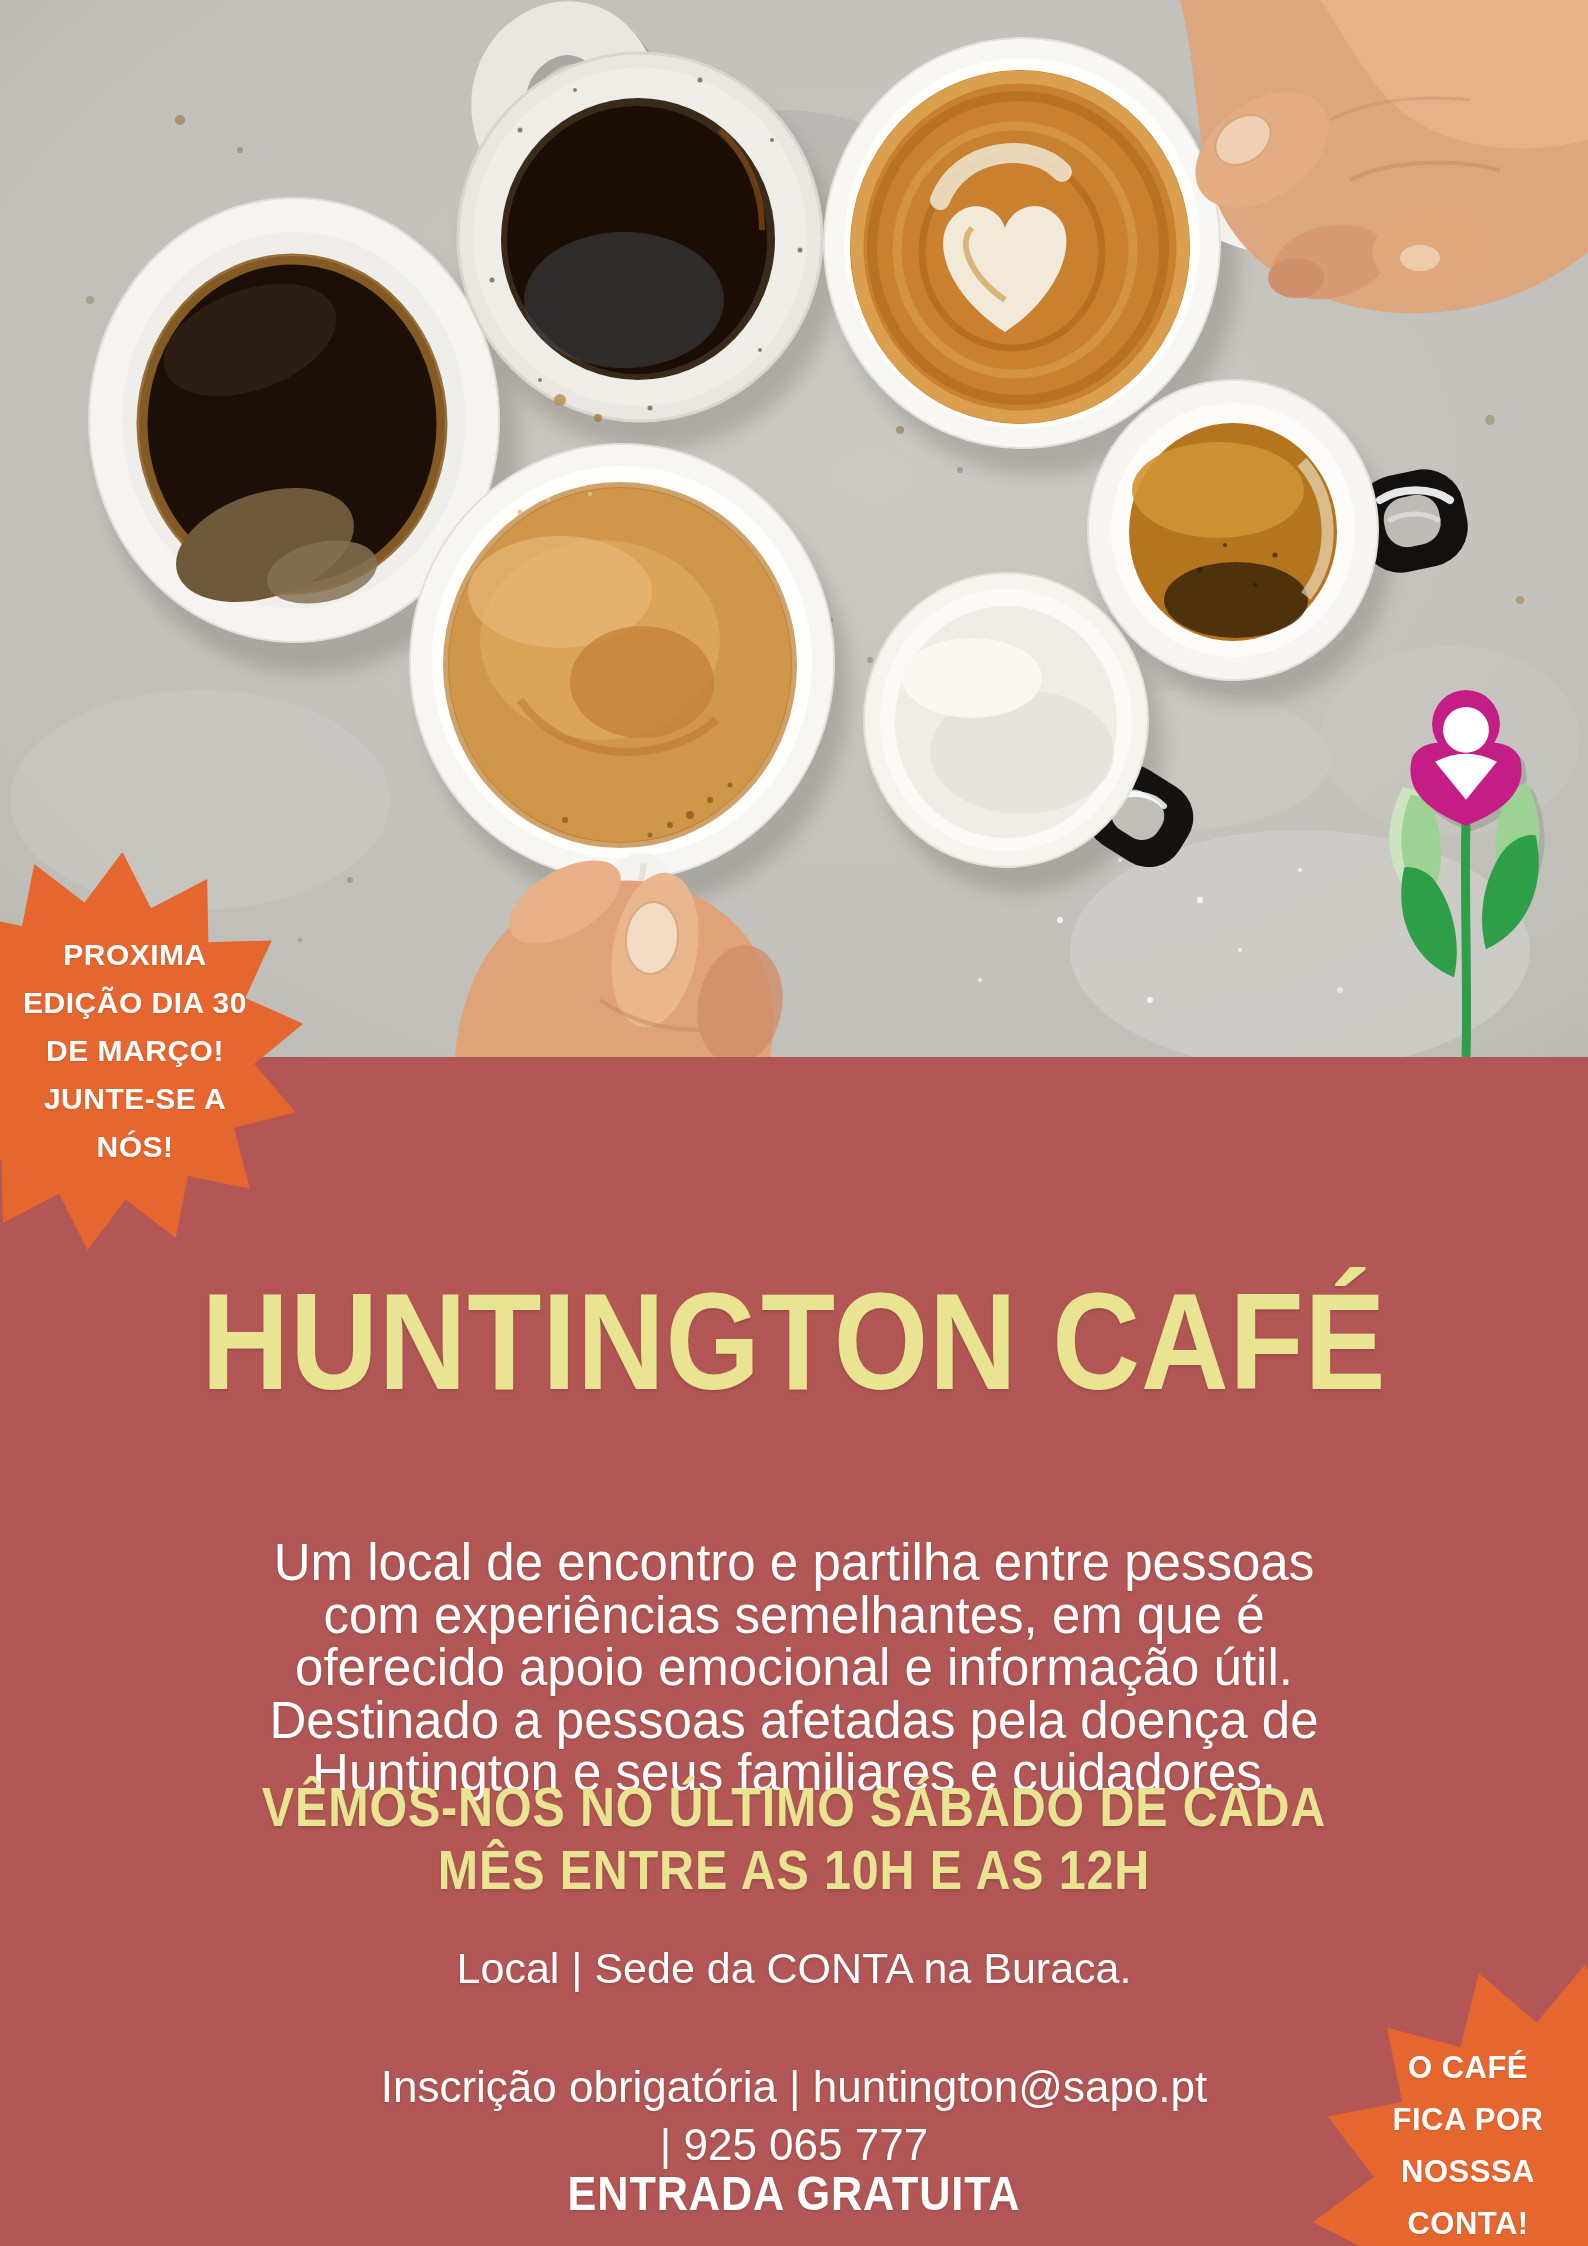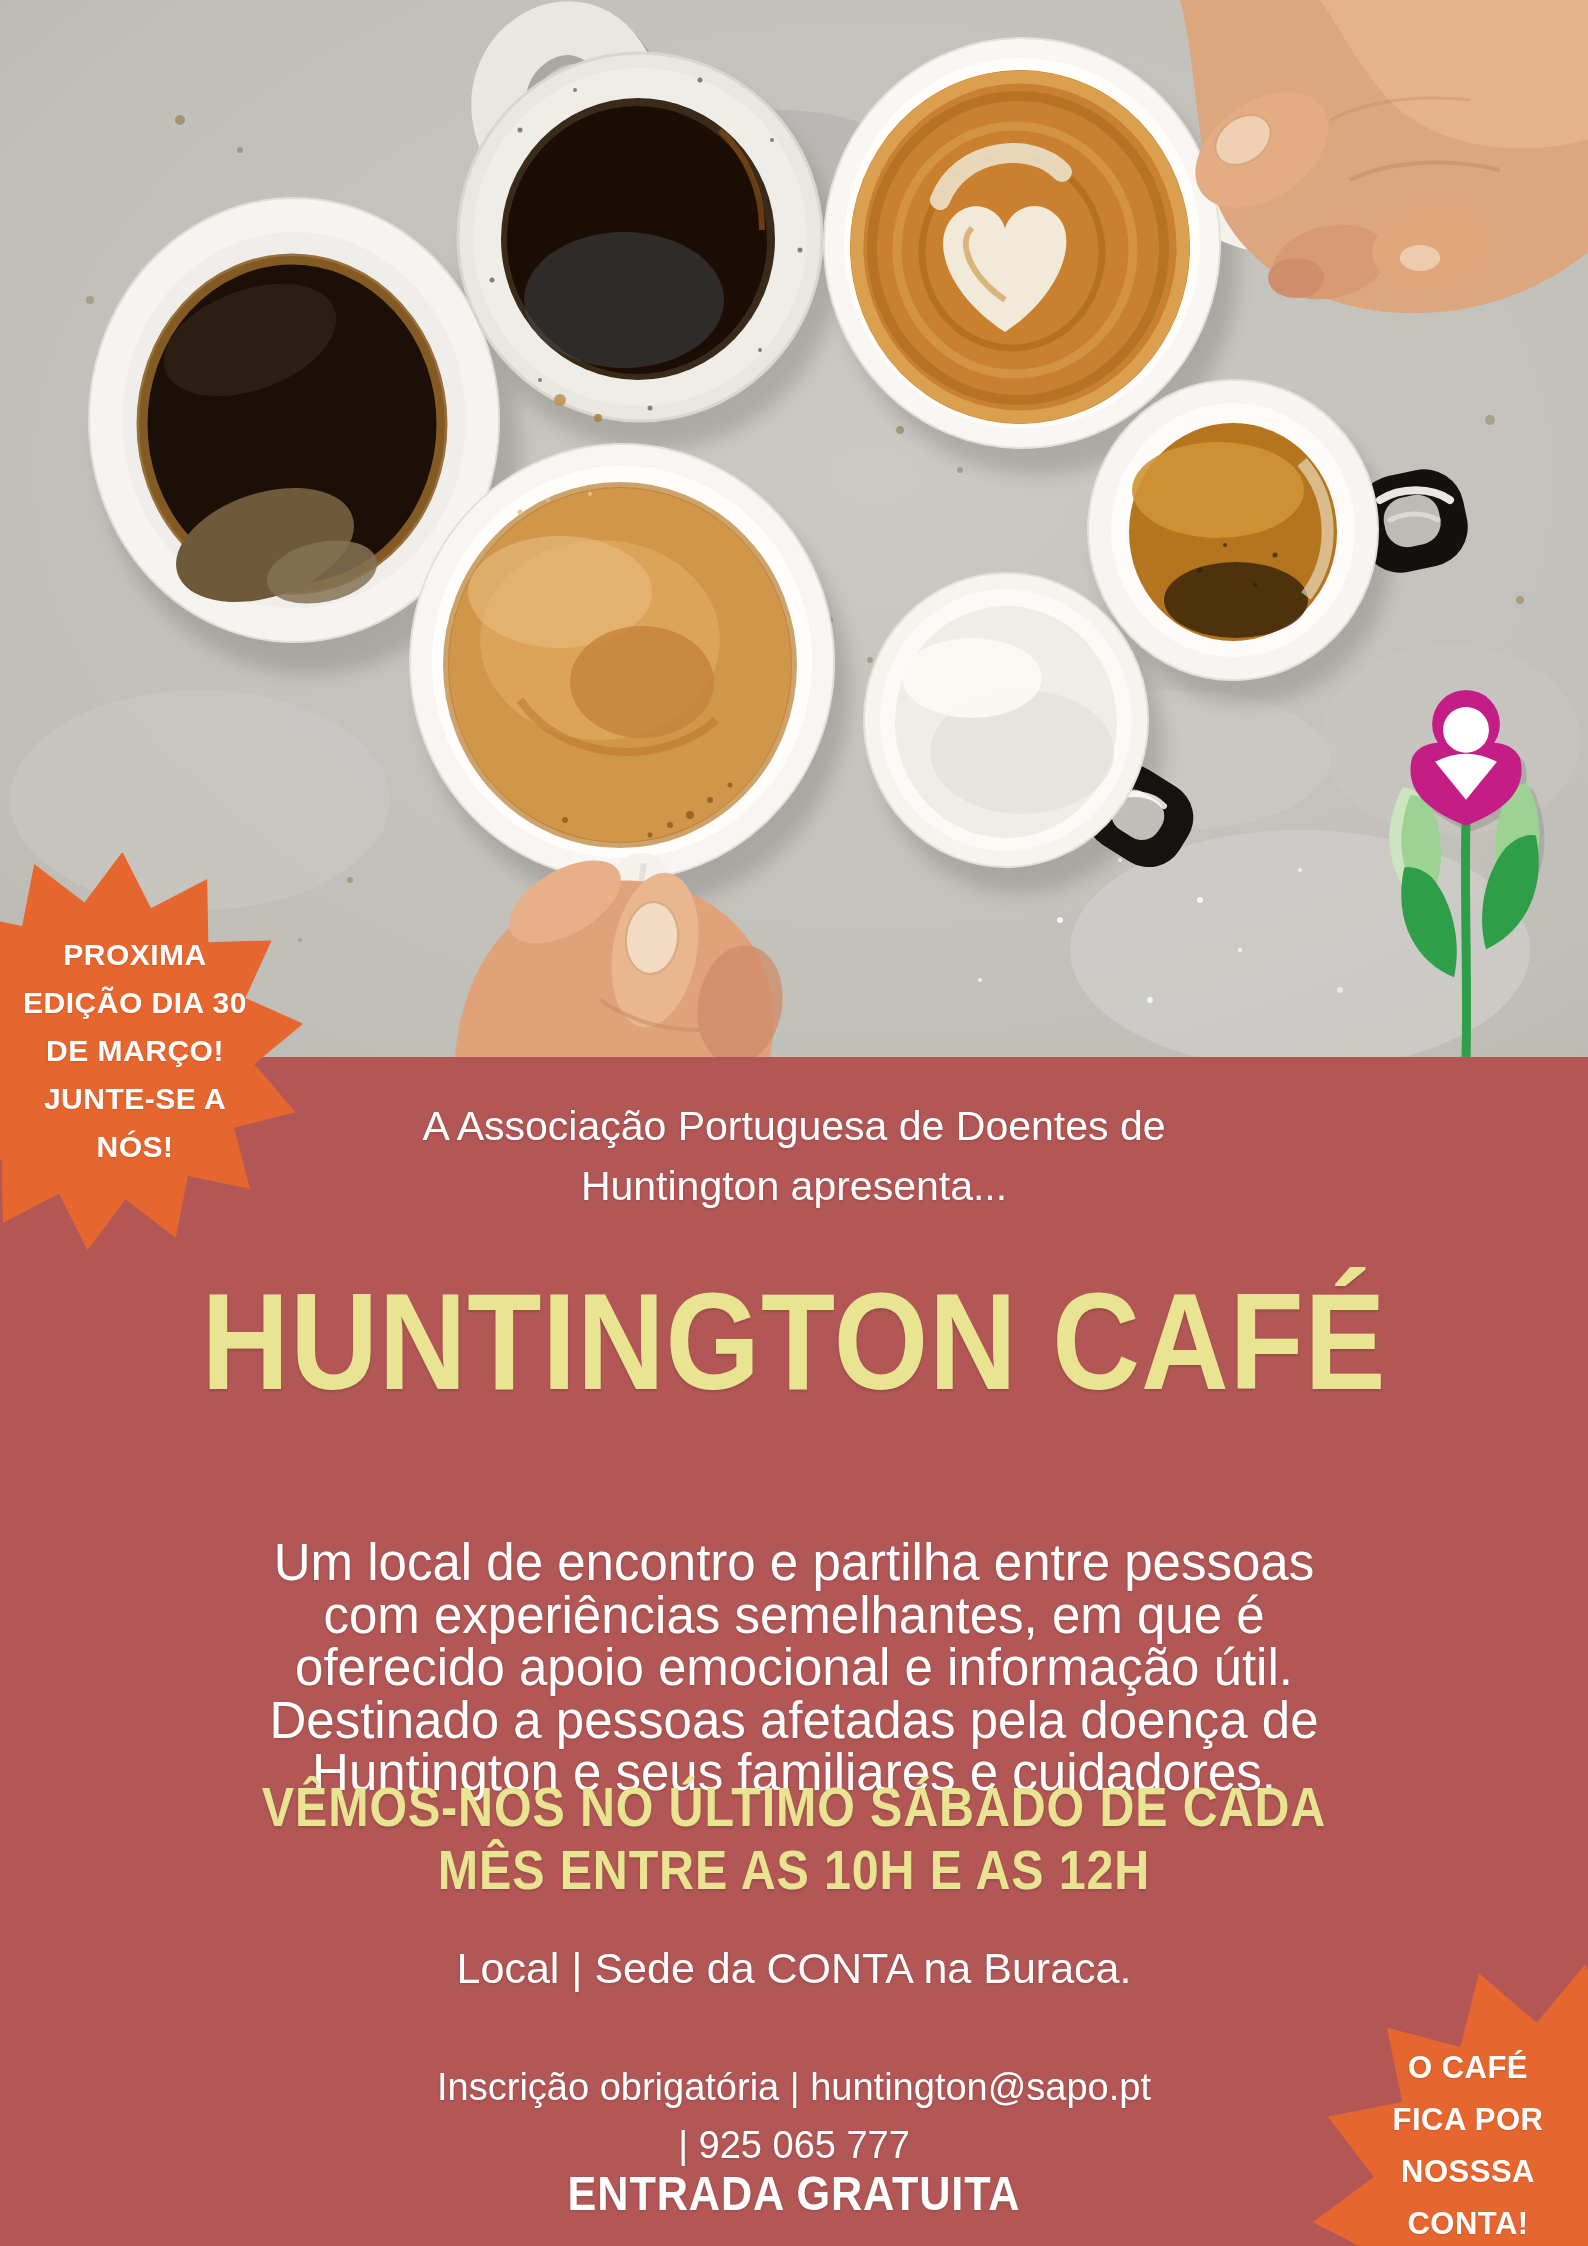--- a/index.html
+++ b/index.html
@@ -26,21 +26,21 @@
        text-shadow:0 1px 3px rgba(0,0,0,.16);}
   .intro{top:1096px;font-size:41px;line-height:60px;}
   .title{top:1262px;font-size:138px;font-weight:bold;color:var(--yellow,#e9e492);
          transform:scaleX(.88);transform-origin:50% 50%;letter-spacing:1px;white-space:nowrap;
          text-shadow:0 2px 3px rgba(0,0,0,.14);}
   .description{top:1537px;font-size:51px;line-height:52.5px;}
   .schedule{top:1776px;font-size:55px;line-height:63px;font-weight:bold;color:var(--yellow,#e9e492);
             transform:scaleX(.88);transform-origin:50% 50%;letter-spacing:1px;
             text-shadow:0 2px 3px rgba(0,0,0,.14);}
   .location{top:1944px;font-size:43px;}
-  .registration{top:2058px;font-size:38px;line-height:58px;}
+  .registration{top:2058px;font-size:44px;line-height:58px;}
   .free-entry{top:2166px;font-size:48px;font-weight:bold;transform:scaleX(.9);
               transform-origin:50% 50%;letter-spacing:1px;}
 </style>
 </head>
 <body>
 
 <div class="poster">
 
   <svg class="photo" viewBox="0 0 1588 1057" aria-hidden="true">
     <defs>
@@ -248,21 +248,20 @@
     <path d="M 148 96 C 168 140 162 186 132 216 C 110 188 112 140 126 110 C 133 100 142 95 148 96 Z" style="fill:var(--green-light,#9ed295)"></path>
     <path d="M 156 148 C 168 204 142 246 106 262 C 96 226 106 184 126 160 C 136 150 148 146 156 148 Z" style="fill:var(--green-dark,#2f9e49)"></path>
     <path d="M 24 180 C 12 236 38 276 74 290 C 82 254 72 214 52 190 C 42 181 30 178 24 180 Z" style="fill:var(--green-dark,#2f9e49)"></path>
     <path d="M 86 134 C 84 200 88 300 86 370" fill="none" style="stroke:var(--green-dark,#2f9e49)" stroke-width="9"></path>
     <circle cx="86" cy="36" r="34" style="fill:var(--magenta,#c41d86)"></circle>
     <path d="M 32 70 C 24 100 44 122 86 138 C 128 122 148 100 140 70 C 132 52 104 50 86 64 C 68 50 40 52 32 70 Z" style="fill:var(--magenta,#c41d86)"></path>
     <circle cx="86" cy="42" r="23" fill="#ffffff"></circle>
     <path d="M 55 74 Q 86 58 117 74 L 86 112 Z" fill="#ffffff"></path>
   </svg>
 
-  <div class="txt intro">A Associação Portuguesa de Doentes de<br>Huntington apresenta...</div>
 
   <div class="txt title">HUNTINGTON CAFÉ</div>
 
   <div class="txt description">Um local de encontro e partilha entre pessoas<br>com experiências semelhantes, em que é<br>oferecido apoio emocional e informação útil.<br>Destinado a pessoas afetadas pela doença de<br>Huntington e seus familiares e cuidadores.</div>
 
   <div class="txt schedule">VÊMOS-NOS NO ÚLTIMO SÁBADO DE CADA<br>MÊS ENTRE AS 10H E AS 12H</div>
 
   <div class="txt location">Local | Sede da CONTA na Buraca.</div>
 
   <div class="txt registration">Inscrição obrigatória | huntington@sapo.pt<br>| 925 065 777</div>

